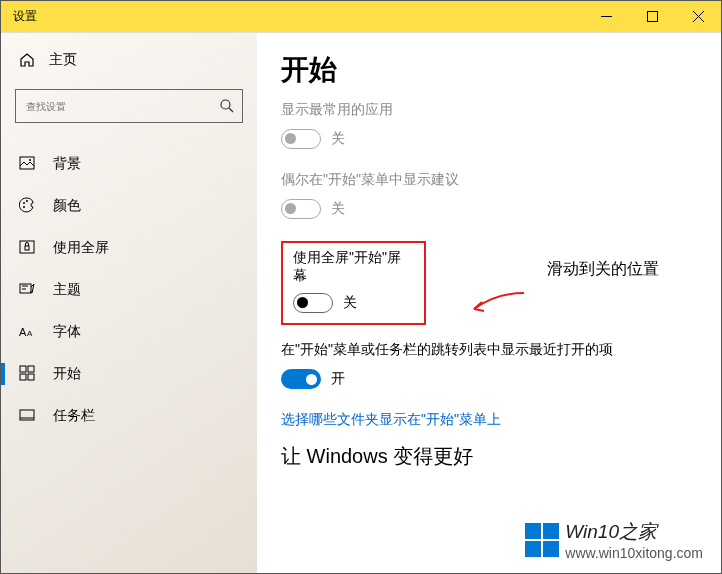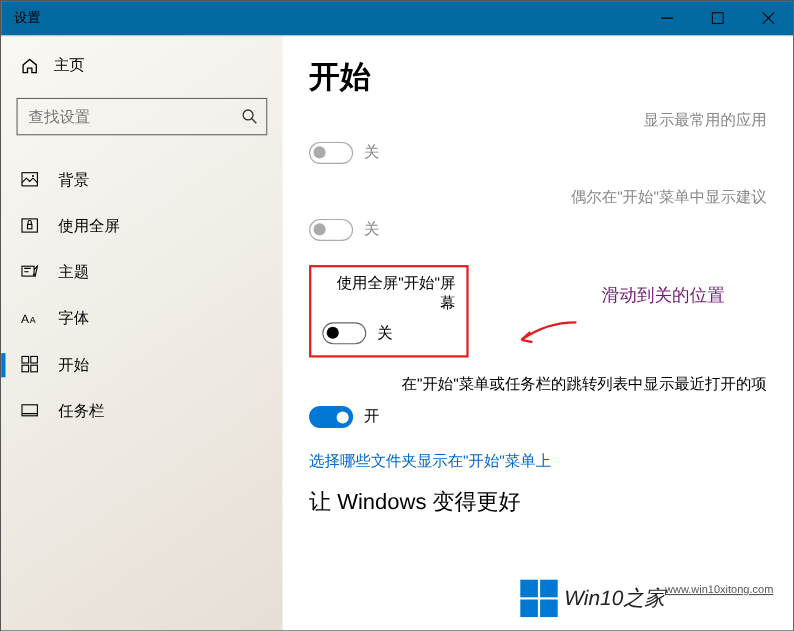--- a/index.html
+++ b/index.html
@@ -1,61 +1,61 @@
 <!DOCTYPE html>
 <html><head>
   <meta charset="utf-8">
   <style>
     * { margin: 0; padding: 0; box-sizing: border-box; font-family: "Microsoft YaHei", "Segoe UI", sans-serif; }
     body { width: 722px; height: 574px; overflow: hidden; position: relative; border: 1px solid #555; }
-    .titlebar { height: 32px; background: #0369a1; display: flex; align-items: center; border-bottom: 1px solid #ddd; }
+    .titlebar { height: 32px; background: #fde047; display: flex; align-items: center; border-bottom: 1px solid #ddd; }
     .titlebar-title { font-size: 12px; padding-left: 12px; color: #000; flex: 1; }
     .titlebar-controls { display: flex; height: 100%; }
     .titlebar-btn { width: 46px; display: flex; align-items: center; justify-content: center; font-size: 12px; color: #000; }
     .titlebar-btn svg { width: 11px; height: 11px; }
     .titlebar-btn.close svg { width: 11px; height: 11px; }
     .container { display: flex; height: calc(574px - 34px); }
     .sidebar { width: 256px; background: linear-gradient(145deg, #fbf8f4 0%, #f0ece6 50%, #e6dfd5 100%); padding: 8px 0; position: relative; }
     .home-row { display: flex; align-items: center; padding: 10px 18px; gap: 14px; }
     .home-row svg { width: 16px; height: 16px; }
     .home-row span { font-size: 14px; }
     .search-wrap { margin: 10px 14px 20px; position: relative; }
-    .search-input { width: 100%; height: 34px; border: 1px solid #666; background: transparent; padding: 0 34px 0 10px; font-size: 14px; outline: none; }
+    .search-input { width: 100%; height: 34px; border: 1px solid #666; background: transparent; padding: 0 34px 0 10px; font-size: 10px; outline: none; }
     .search-icon { position: absolute; right: 8px; top: 50%; transform: translateY(-50%); }
     .section-title { font-size: 13px; font-weight: 600; padding: 0 18px 10px; }
     .nav-item { display: flex; align-items: flex-start; padding: 12px 18px; gap: 18px; font-size: 14px; position: relative; }
     .nav-item.active::before { content: ""; position: absolute; left: 0; top: 10px; bottom: 10px; width: 4px; background: #0078d4; }
     .nav-item svg { width: 16px; height: 16px; flex-shrink: 0; }
     .main { flex: 1; background: #fff; padding: 18px 24px; position: relative; }
     .main h1 { font-size: 28px; font-weight: 600; margin-bottom: 12px; }
     .setting-row { margin-bottom: 22px; }
-    .setting-label { font-size: 14px; margin-bottom: 10px; color: #000; text-align: right; }
+    .setting-label { font-size: 14px; margin-bottom: 10px; color: #000; }
     .setting-label.disabled { color: #888; }
     .toggle-row { display: flex; align-items: center; gap: 10px; }
     .toggle { width: 40px; height: 20px; border-radius: 10px; position: relative; }
     .toggle.off { border: 1.5px solid #666; background: #fff; }
     .toggle.off.disabled { border-color: #aaa; }
     .toggle.off::after { content: ""; position: absolute; width: 11px; height: 11px; border-radius: 50%; background: #000; top: 2.5px; left: 3px; }
     .toggle.off.disabled::after { background: #aaa; }
     .toggle.on { background: #0078d4; }
     .toggle.on::after { content: ""; position: absolute; width: 11px; height: 11px; border-radius: 50%; background: #fff; top: 4.5px; right: 4px; }
     .toggle-text { font-size: 14px; }
     .toggle-text.disabled { color: #888; }
     .highlight-box { border: 2px solid #e31b1b; padding: 6px 10px 10px; margin-bottom: 16px; width: 145px; }
     .highlight-box .setting-label { margin-bottom: 8px; }
     .link-text { color: #0066cc; font-size: 14px; margin-top: 4px; display: block; }
     .sub-heading { font-size: 20px; font-weight: 400; margin-top: 14px; margin-bottom: 8px; }
-    .annotation { position: absolute; color: #701a75; font-size: 16px; right: 62px; top: 226px; font-family: Liberation Serif, serif; }
+    .annotation { position: absolute; color: #000000; font-size: 16px; right: 62px; top: 226px; font-family: Liberation Serif, serif; }
     .arrow { position: absolute; right: 195px; top: 256px; }
     .watermark { position: absolute; bottom: 12px; right: 18px; display: flex; align-items: center; gap: 6px; }
     .watermark-logo { display: flex; flex-wrap: wrap; width: 34px; height: 34px; gap: 2px; }
     .watermark-logo div { width: 16px; height: 16px; background: #0078d4; }
-    .watermark-text { display: flex; flex-direction: row; }
+    .watermark-text { display: flex; flex-direction: column; }
     .watermark-text .big { font-size: 19px; font-weight: 500; font-style: italic; color: #222; }
-    .watermark-text .small { font-size: 10px; color: #555; text-decoration: underline; }
+    .watermark-text .small { font-size: 14px; color: #555; }
   </style>
 </head>
 <body>
 
 <div class="titlebar">
   <div class="titlebar-title">设置</div>
   <div class="titlebar-controls">
     <div class="titlebar-btn">
         <svg viewBox="0 0 11 11">
           <line x1="0" y1="5.5" x2="11" y2="5.5" stroke="#000" stroke-width="1"></line>
@@ -94,20 +94,29 @@
     <div class="nav-item">
       <svg viewBox="0 0 16 16">
           <rect x="1" y="2" width="14" height="12" fill="none" stroke="#000"></rect>
           <path d="M1 11 L5 7 L8 10 L11 7 L15 11" fill="none" stroke="#000"></path>
           <circle cx="11" cy="5" r="1" fill="#000"></circle>
         </svg>
       <span>背景</span>
     </div>
     <div class="nav-item">
       <svg viewBox="0 0 16 16">
+          <path d="M8 1 A7 7 0 1 0 14 10 A2 2 0 0 1 12 8 A2 2 0 0 1 14 6 A6 5 0 0 0 8 1" fill="none" stroke="#000"></path>
+          <circle cx="5" cy="6" r="1" fill="#000"></circle>
+          <circle cx="8" cy="4" r="1" fill="#000"></circle>
+          <circle cx="5" cy="10" r="1" fill="#000"></circle>
+        </svg>
+      <span>颜色</span>
+    </div>
+    <div class="nav-item">
+      <svg viewBox="0 0 16 16">
           <rect x="1" y="2" width="14" height="12" fill="none" stroke="#000"></rect>
           <rect x="6" y="7" width="4" height="4" fill="none" stroke="#000"></rect>
           <path d="M6.5 7 V5 A1.5 1.5 0 0 1 9.5 5 V7" fill="none" stroke="#000"></path>
         </svg>
       <span>使用全屏</span>
     </div>
     <div class="nav-item">
       <svg viewBox="0 0 16 16">
           <rect x="1" y="3" width="11" height="9" fill="none" stroke="#000"></rect>
           <path d="M3 5 L9 5 M3 8 L7 8" stroke="#000"></path>

